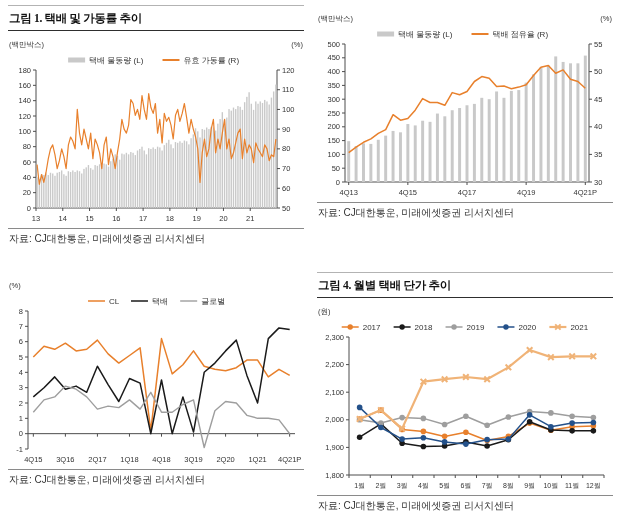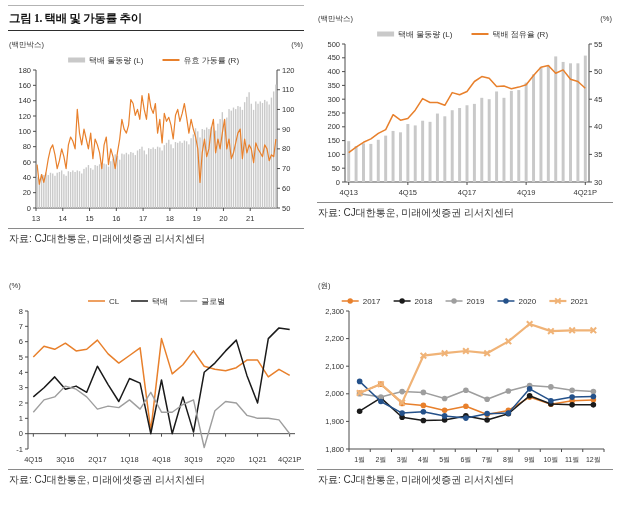--- a/index.html
+++ b/index.html
@@ -346,20 +346,21 @@
         <text x="101.02000000000001" y="12.8" font-size="8" fill="#333333" text-anchor="start">CL</text>
         <line x1="122.98000000000002" y1="10" x2="139.98000000000002" y2="10" stroke="#1a1a1a" stroke-width="1.5"></line>
         <text x="143.98000000000002" y="12.8" font-size="8" fill="#333333" text-anchor="start">택배</text>
         <line x1="172.18" y1="10" x2="189.18" y2="10" stroke="#9e9e9e" stroke-width="1.4"></line>
         <text x="193.18" y="12.8" font-size="8" fill="#333333" text-anchor="start">글로벌</text>
       </svg>
     <div class="source">자료: CJ대한통운, 미래에셋증권 리서치센터</div>
   </section>
 
   <section class="fig">
+    <h3 class="fig-title">그림 4. 월별 택배 단가 추이</h3>
     <div class="units">
       <span>(원)</span>
       <span></span>
     </div>
     <svg class="plot" width="296" height="174" viewBox="0 0 296 174">
         <line x1="32" y1="20" x2="32" y2="158" stroke="#4d4d4d"></line>
         <line x1="29" y1="158" x2="32" y2="158" stroke="#4d4d4d"></line>
         <text x="27" y="160.5" font-size="7.5" fill="#333333" text-anchor="end">1,800</text>
         <line x1="29" y1="130.4" x2="32" y2="130.4" stroke="#4d4d4d"></line>
         <text x="27" y="132.9" font-size="7.5" fill="#333333" text-anchor="end">1,900</text>

